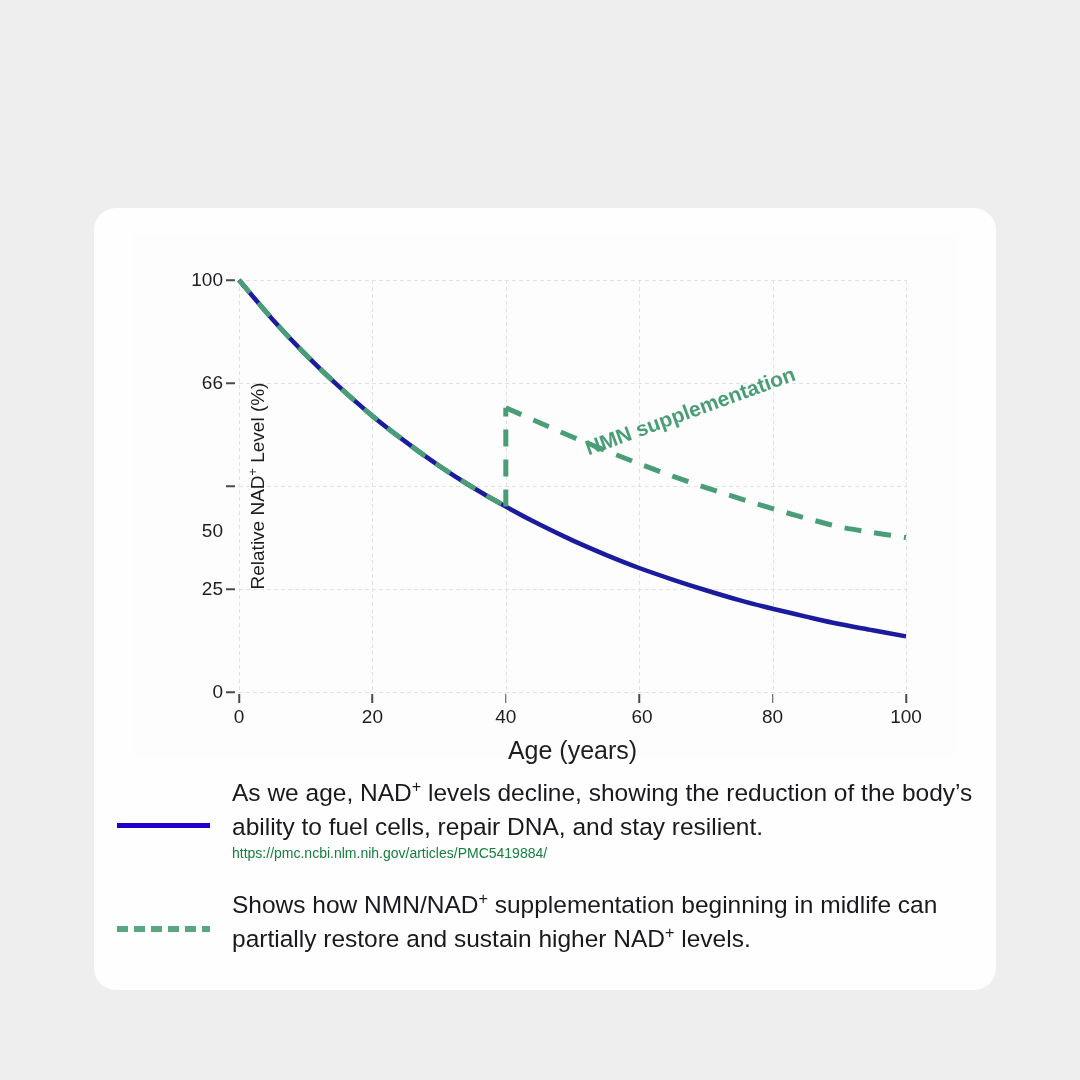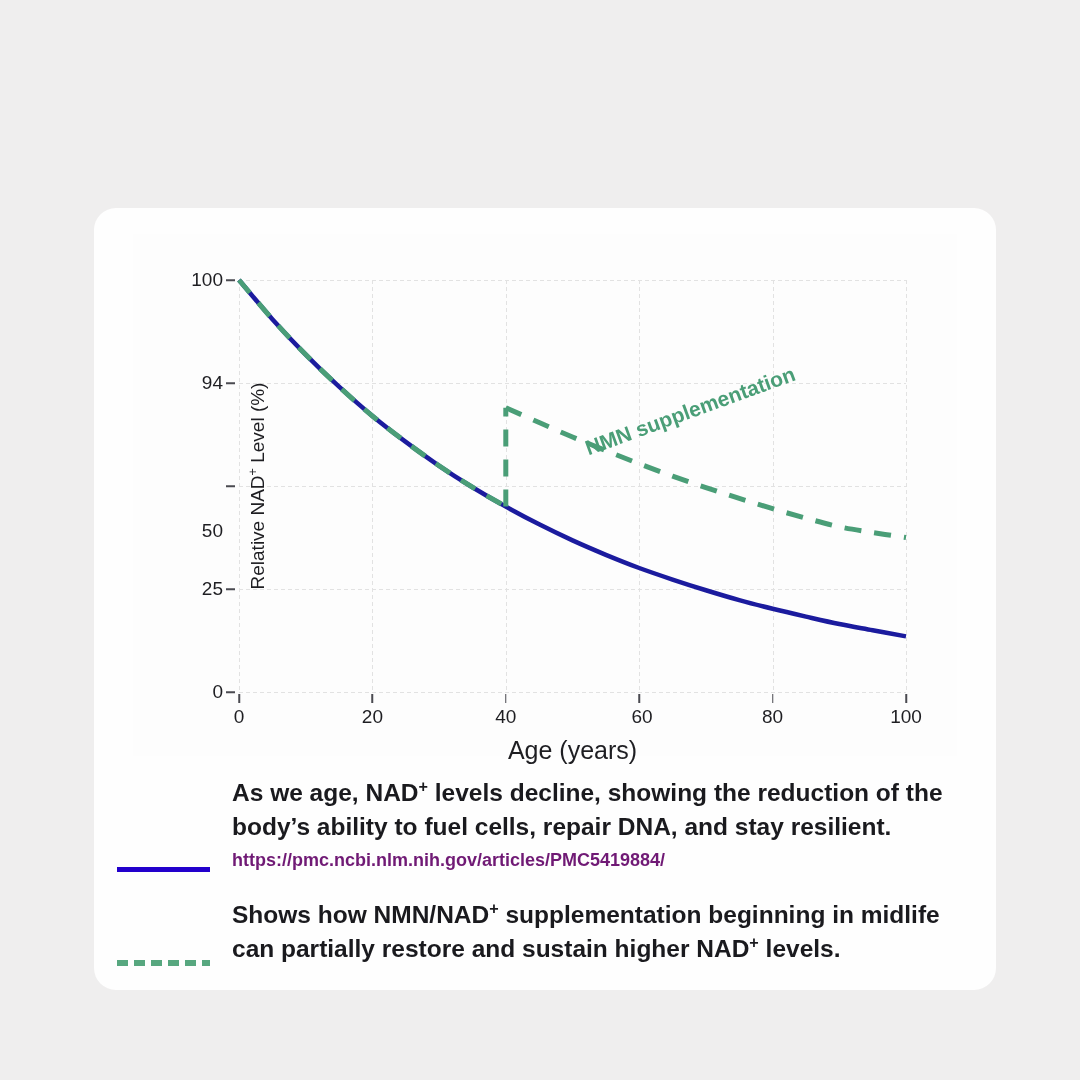--- a/index.html
+++ b/index.html
@@ -135,23 +135,22 @@
   }
 
   
   #legend {
     position: absolute;
     left: 23px; top: 568px;
     width: 860px;
   }
   .legend-row {
     display: flex;
-    align-items: flex-end;
+    align-items: center;
     margin-bottom: 26px;
-    font-weight: bold;
   }
   .legend-swatch {
     flex: 0 0 auto;
     width: 93px; height: 5px;
     margin-top: 14px;
     margin-right: 22px;
   }
   .legend-swatch.solid { background: #2200cc; }
   .legend-swatch.dashed {
     height: 6px;
@@ -159,23 +158,22 @@
     background-size: 17px 6px;
     background-repeat: repeat-x;
   }
   .legend-text { flex: 1 1 auto; }
   .legend-desc {
     font-size: 24.5px;
     line-height: 1.38;
     color: #1a1a1e;
   }
   .legend-source {
-    margin-top: 5px;
-    font-size: 18px;
-    color: #701a75;
+    font-size: 14px;
+    color: #15803d;
     line-height: 1.3;
   }
   sup { font-size: 0.66em; vertical-align: super; line-height: 0; }
 </style>
 </head>
 <body>
 
 <div id="page">
 
 
@@ -196,21 +194,21 @@
             <div class="gridline-v" style="left: 533.6px;"></div>
             <div class="gridline-v" style="left: 667px;"></div>
           </div>
         <div id="ticks">
             <div class="ytick-label" style="top: 412px;">0</div>
             <div class="ytick-mark" style="top: 412px;"></div>
             <div class="ytick-label" style="top: 309px;">25</div>
             <div class="ytick-mark" style="top: 309px;"></div>
             <div class="ytick-label" style="top: 206px; margin-top: 45px;">50</div>
             <div class="ytick-mark" style="top: 206px;"></div>
-            <div class="ytick-label" style="top: 103px;">94</div>
+            <div class="ytick-label" style="top: 103px;">66</div>
             <div class="ytick-mark" style="top: 103px;"></div>
             <div class="ytick-label" style="top: 0px;">100</div>
             <div class="ytick-mark" style="top: 0px;"></div>
             <div class="xtick-label" style="left: 0px;">0</div>
             <div class="xtick-mark" style="left: 0px;"></div>
             <div class="xtick-label" style="left: 133.4px; text-align: center;">20</div>
             <div class="xtick-mark" style="left: 133.4px;"></div>
             <div class="xtick-label" style="left: 266.8px;">40</div>
             <div class="xtick-mark" style="left: 266.8px;"></div>
             <div class="xtick-label" style="left: 403px;">60</div>

